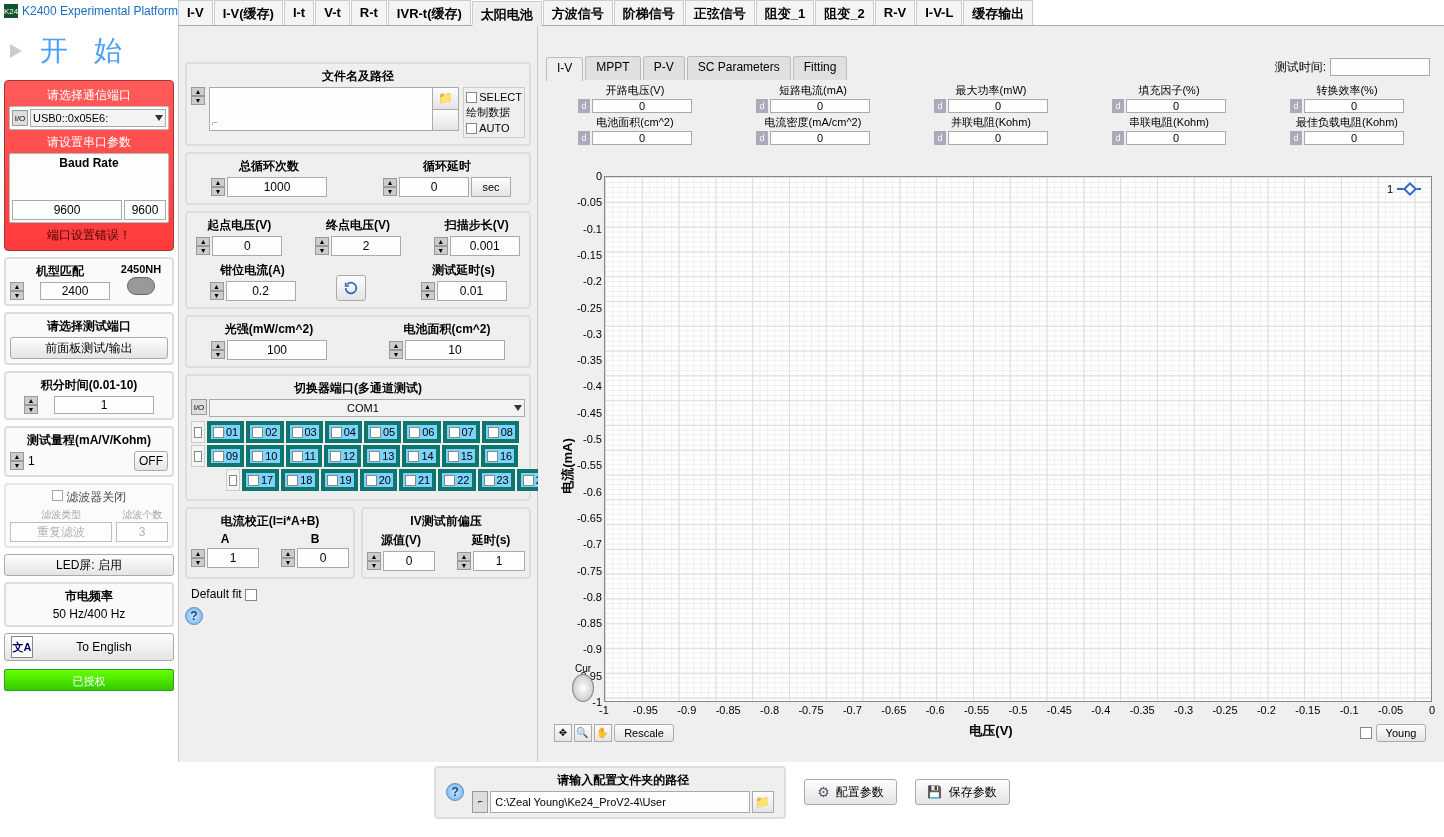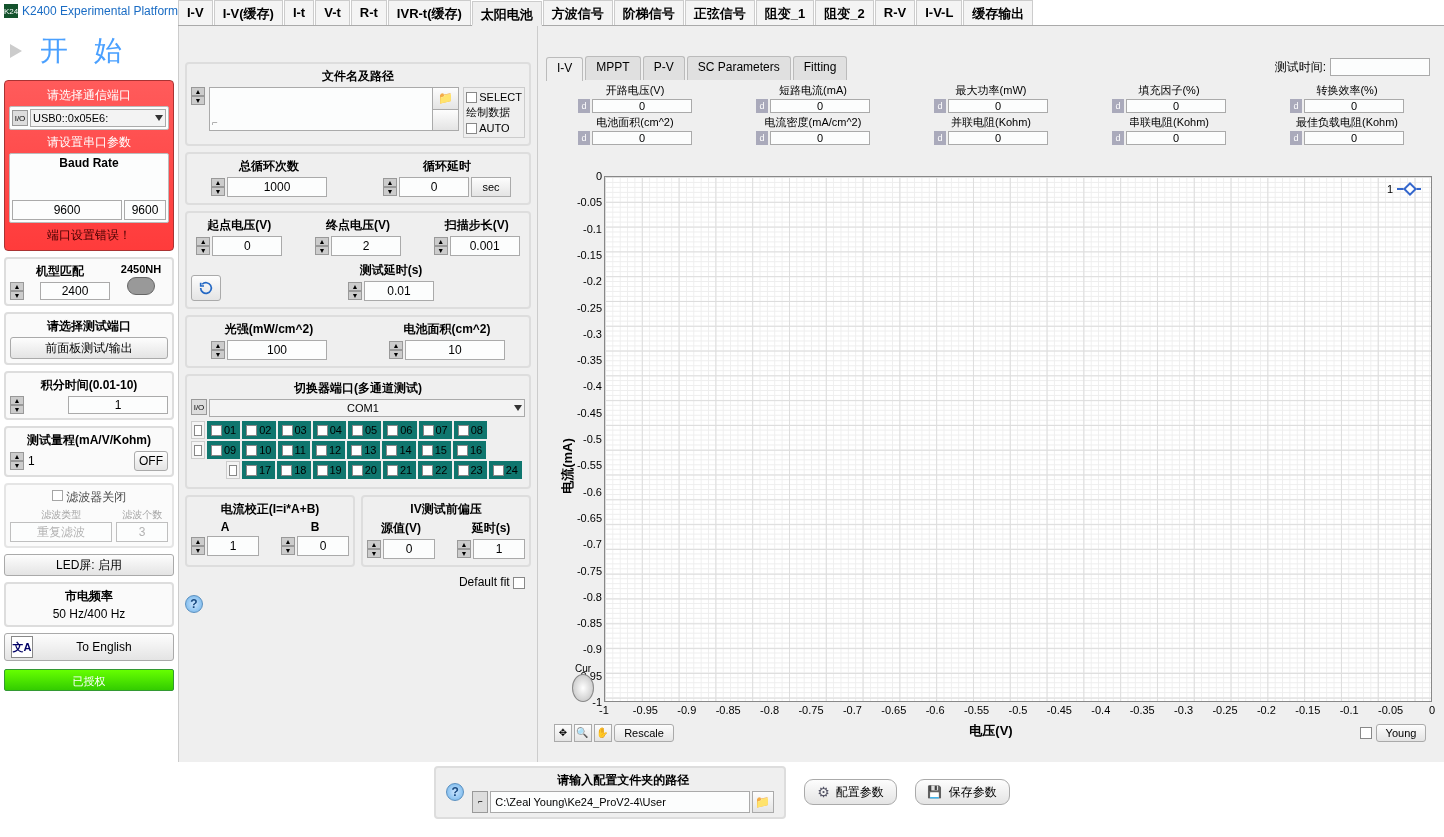--- a/index.html
+++ b/index.html
@@ -12,21 +12,21 @@
 .start-arrow { width: 14px; height: 14px; border-left: 12px solid #ccc; border-top: 7px solid transparent; border-bottom: 7px solid transparent; margin-left: 2px; }
 .start-label { font-size: 28px; color: #4aa0ff; letter-spacing: 26px; padding-left: 10px; }
 .red-box { background: linear-gradient(#ff5b5b,#ff3b3b); border: 1px solid #a33; border-radius: 4px; padding: 4px; margin-bottom: 6px; }
 .red-box .section-label { text-align: center; color: #fff; font-size: 12px; padding: 2px 0; }
 .white-sub { background: #fcfdfd; border: 1px solid #bbb; border-radius: 2px; padding: 2px 2px; margin-bottom: 2px; }
 .white-sub .row { display: flex; align-items: center; gap: 2px; }
 .combo { flex: 1; height: 18px; background: #f3f3f3; border: 1px solid #aaa; font-size: 11px; padding: 0 2px; display: flex; align-items: center; justify-content: space-between; }
 .tri { width: 0; height: 0; border-left: 4px solid transparent; border-right: 4px solid transparent; border-top: 6px solid #333; }
 .small-io { width: 16px; height: 16px; background: #ddd; border: 1px solid #999; font-size: 8px; display: flex; align-items: center; justify-content: center; }
 .label-row { font-size: 12px; font-weight: bold; text-align: center; padding-bottom: 2px; }
-.numeric { display: flex; align-items: center; gap: 16px; justify-content: space-between; }
+.numeric { display: flex; align-items: center; gap: 16px; justify-content: center; }
 .numeric .field { width: 70px; height: 18px; background: #fcfdfd; border: 1px solid #aaa; text-align: center; font-size: 12px; line-height: 16px; }
 .spinner { width: 14px; height: 18px; display: flex; flex-direction: column; }
 .spinner div { flex: 1; background: #ccc; border: 1px solid #999; display: flex; align-items: center; justify-content: center; font-size: 7px; }
 .plain-btn { display: block; height: 22px; background: linear-gradient(#fdfdfd,#e4e4e4); border: 1px solid #aaa; border-radius: 3px; font-size: 12px; text-align: center; line-height: 20px; cursor: pointer; }
 .group-box { border: 2px solid #ddd; border-radius: 4px; background: #fafafa; padding: 4px; margin-bottom: 6px; }
 .group-title { text-align: center; font-weight: bold; font-size: 12px; margin-bottom: 2px; }
 .center-panel { width: 360px; background: #efefef; border-left: 1px solid #ccc; border-right: 1px solid #ccc; padding: 6px 6px; position: relative; }
 .main-tabs { display: flex; height: 26px; border-bottom: 1px solid #aaa; position: absolute; top: 0; left: 178px; right: 0; background: #fff; z-index: 5; }
 .main-tabs .tab { padding: 4px 8px; font-size: 13px; font-weight: bold; border: 1px solid #ccc; border-bottom: none; background: #f4f4f4; margin-right: 1px; cursor: pointer; }
 .main-tabs .tab.active { background: #efefef; border-bottom: 2px solid #efefef; position: relative; top: 1px; }
@@ -35,21 +35,21 @@
 .slab-row { display: flex; gap: 22px; align-items: flex-end; }
 .slab .col { flex: 1; text-align: center; }
 .slab .col .hdr { font-size: 12px; font-weight: bold; padding-bottom: 2px; }
 .input-line { display: flex; align-items: center; gap: 2px; justify-content: center; }
 .field2 { width: 70px; height: 20px; background: #fcfdfd; border: 1px solid #aaa; text-align: center; line-height: 18px; }
 .unit { width: 40px; height: 20px; background: linear-gradient(#fdfdfd,#e4e4e4); border: 1px solid #aaa; text-align: center; line-height: 18px; font-size: 11px; }
 .btn-row { display: flex; gap: 6px; }
 .btn-row .plain-btn { flex: 1; }
 .refresh { width: 30px; height: 26px; display: flex; align-items: center; justify-content: center; background: linear-gradient(#fdfdfd,#e4e4e4); border: 1px solid #aaa; border-radius: 3px; }
 .refresh svg { width: 16px; height: 16px; }
-.sw-cell { display: flex; align-items: center; gap: 2px; background: #0f766e; border: 2px solid #0f766e; padding: 1px 2px; font-size: 11px; }
+.sw-cell { display: flex; align-items: center; gap: 2px; background: #7dd3fc; border: 4px solid #0f766e; padding: 1px 2px; font-size: 11px; }
 .sw-cell .chk { width: 11px; height: 11px; border: 1px solid #888; background: #fff; }
 .row-leading-chk { width: 14px; border: 1px solid #ccc; background: #f4f4f4; }
 .stop-bar { height: 38px; background: linear-gradient(#fdfdfd,#e8e8e8); border: 1px solid #bbb; border-radius: 3px; display: flex; align-items: center; gap: 20px; padding: 0 16px; justify-content: center; margin-top: 4px; }
 .stop-sq { width: 14px; height: 14px; background: #ff3b3b; }
 .stop-label { font-size: 22px; color: #6aa0ff; letter-spacing: 24px; padding-left: 20px; }
 .right-panel { flex: 1; background: #efefef; position: relative; }
 .sub-tabs { display: flex; margin-top: 34px; margin-left: 8px; height: 24px; }
 .sub-tabs .tab { padding: 3px 10px; border: 1px solid #bbb; border-bottom: none; font-size: 12px; background: #e0e0e0; margin-right: 2px; cursor: pointer; border-radius: 3px 3px 0 0; }
 .sub-tabs .tab.active { background: #efefef; position: relative; top: 1px; }
 .test-time { position: absolute; top: 36px; right: 14px; display: flex; align-items: center; gap: 4px; font-size: 12px; }
@@ -76,21 +76,21 @@
 .chart-tools .tb { width: 18px; height: 18px; background: linear-gradient(#fdfdfd,#e4e4e4); border: 1px solid #aaa; font-size: 10px; text-align: center; line-height: 16px; }
 .export-row { position: absolute; right: 10px; bottom: 0; display: flex; align-items: center; gap: 4px; }
 .export-row .chk { width: 12px; height: 12px; border: 1px solid #888; background: #fff; }
 .cur-knob { position: absolute; left: 24px; bottom: 40px; width: 26px; text-align: center; }
 .cur-knob .lbl { font-size: 10px; }
 .cur-knob .knob { width: 22px; height: 28px; border-radius: 50%; background: radial-gradient(#fff,#bbb); border: 1px solid #888; margin: 0 auto; }
 .bottom { position: absolute; top: 762px; left: 0; right: 0; height: 60px; display: flex; align-items: center; justify-content: center; gap: 18px; }
 .bottom .grp { background: #efefef; border: 2px solid #ddd; border-radius: 4px; padding: 4px 10px; display: flex; align-items: center; gap: 8px; }
 .bottom .path-box { width: 260px; height: 22px; background: #fcfdfd; border: 1px solid #aaa; padding: 0 4px; font-size: 11px; line-height: 20px; }
 .bottom .folder-btn { width: 22px; height: 22px; background: linear-gradient(#fdfdfd,#e4e4e4); border: 1px solid #aaa; display: flex; align-items: center; justify-content: center; }
-.bottom .act-btn { height: 26px; padding: 0 12px; display: flex; align-items: center; gap: 6px; background: linear-gradient(#fdfdfd,#e4e4e4); border: 1px solid #aaa; border-radius: 9px; }
+.bottom .act-btn { height: 26px; padding: 0 12px; display: flex; align-items: center; gap: 6px; background: linear-gradient(#fdfdfd,#e4e4e4); border: 1px solid #aaa; border-radius: 3px; }
 .help-bubble { width: 18px; height: 18px; border-radius: 50%; background: radial-gradient(#cde6ff,#6ab0e8); border: 1px solid #5a90c0; color: #1a4a80; font-weight: bold; text-align: center; line-height: 16px; font-size: 12px; }
 .folder-ico::before { content: "📁"; font-size: 12px; }
 .gear-ico::before { content: "⚙"; font-size: 14px; color: #556; }
 .save-ico::before { content: "💾"; font-size: 12px; }
 .lang-icon { width: 22px; height: 22px; background: #fff; border: 1px solid #888; display: flex; align-items: center; justify-content: center; font-size: 11px; color: #006; font-weight: bold; }
 .green-badge { background: linear-gradient(#6f0,#3c0); color: #fff; text-align: center; height: 22px; line-height: 22px; border: 1px solid #393; border-radius: 2px; font-size: 11px; }
 .file-box { border: 1px solid #aaa; background: #fcfdfd; height: 44px; display: flex; }
 .file-box .path-display { flex: 1; position: relative; }
 .file-box .side { width: 26px; display: flex; flex-direction: column; }
 .file-box .side div { flex: 1; background: linear-gradient(#fdfdfd,#e4e4e4); border-left: 1px solid #aaa; display: flex; align-items: center; justify-content: center; font-size: 10px; }
@@ -317,20 +317,30 @@
               <div class="input-line">
                 <div class="spinner">
                   <div>▲</div>
                   <div>▼</div>
                 </div>
                 <div class="field2">0.001</div>
               </div>
             </div>
         </div>
         <div class="slab-row" style="margin-top:6px;">
+          <div class="col">
+              <div class="hdr">钳位电流(A)</div>
+              <div class="input-line">
+                <div class="spinner">
+                  <div>▲</div>
+                  <div>▼</div>
+                </div>
+                <div class="field2">0.2</div>
+              </div>
+            </div>
           <div class="col" style="flex:0 0 44px;">
               <div class="refresh">
                 <svg viewBox="0 0 24 24">
                   <path fill="none" stroke="#2468c4" stroke-width="2.5" d="M4 12a8 8 0 1 0 2.3-5.6M4 4v5h5"></path>
                 </svg>
               </div>
             </div>
           <div class="col">
               <div class="hdr">测试延时(s)</div>
               <div class="input-line">
@@ -539,21 +549,21 @@
                     <div>▲</div>
                     <div>▼</div>
                   </div>
                   <div class="field2" style="width:52px">1</div>
                 </div>
               </div>
           </div>
         </div>
       </div>
 
-      <div style="text-align:right;padding:2px 6px;">
+      <div style="text-align:left;padding:2px 6px;">
         <span>Default fit</span>
         <span style="display:inline-block;width:12px;height:12px;border:1px solid #888;background:#fff;vertical-align:middle;"></span>
       </div>
 
 
       <div style="padding-top:4px;">
           <div class="help-bubble">?</div>
         </div>
     </div>
   </div>

